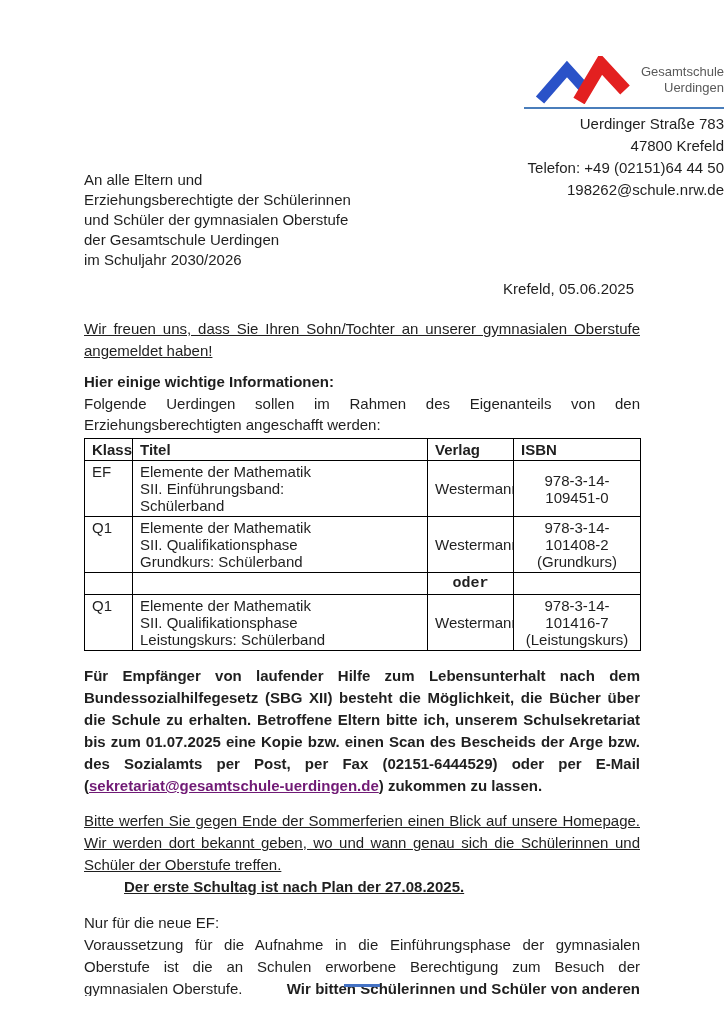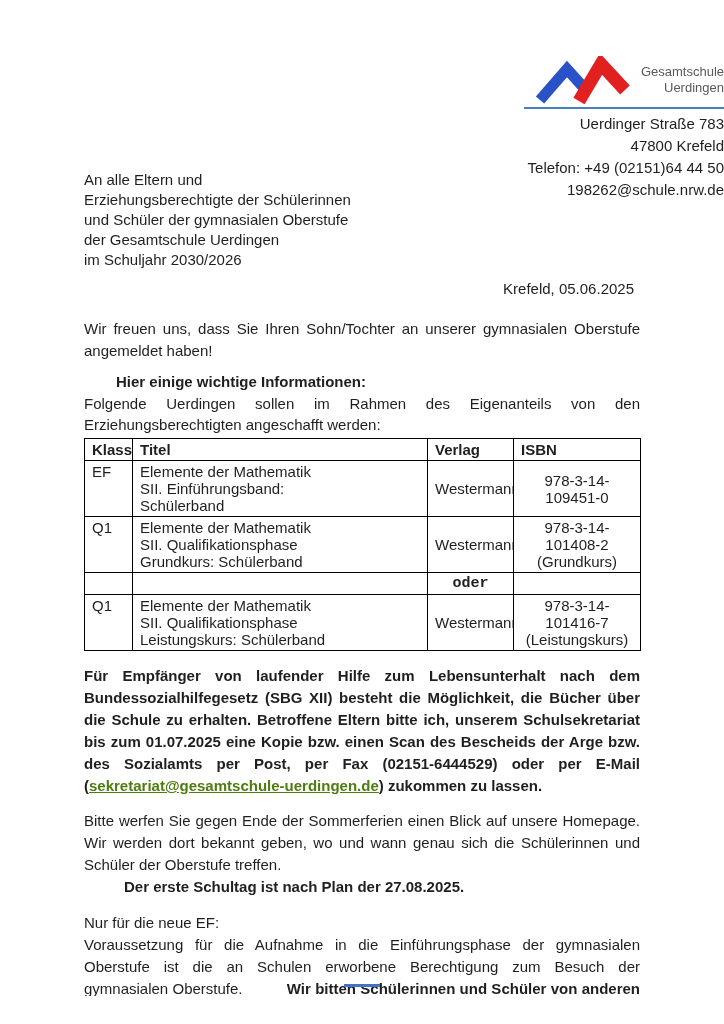--- a/index.html
+++ b/index.html
@@ -16,41 +16,41 @@
   
   .header-right{position:absolute;top:56px;right:0;width:200px;}
   .logo-row{display:flex;justify-content:flex-end;align-items:center;gap:6px;}
   .logo-svg{width:100px;height:48px;display:block;}
   .school-name{font-size:13px;line-height:16px;color:#595959;text-align:right;white-space:pre-line;}
   .logo-rule{height:2px;background:#4a7ebb;margin-top:3px;}
   .address{font-size:15px;line-height:22px;text-align:right;margin-top:4px;white-space:pre-line;}
 
   .recipient{margin:0;padding-top:170px;line-height:20px;white-space:pre-line;}
   .date-line{text-align:right;margin-top:8px;padding-right:6px;}
-  .intro{margin-top:18px;text-align:justify;}
-  .info-heading{margin-top:9px;font-weight:bold;margin-left:32px;}
+  .intro{margin-top:18px;text-align:justify;text-decoration:underline;}
+  .info-heading{margin-top:9px;font-weight:bold;}
   .info-text{text-align:justify;line-height:21px;}
 
   table.books{border-collapse:collapse;width:556px;margin-top:3px;table-layout:fixed;}
   table.books th,table.books td{
     border:1px solid #000;
     font-size:15px;line-height:17px;
     padding:2px 7px;
     overflow:hidden;
   }
   table.books th{font-weight:bold;text-align:left;}
   td.kl{vertical-align:top;}
   td.ti{vertical-align:middle;white-space:pre-line;}
   td.ve{vertical-align:middle;}
   td.is{vertical-align:middle;text-align:center;white-space:pre-line;}
   td.oder{font-weight:bold;text-align:center;font-family:Liberation Mono, monospace;}
 
   .funding{margin-top:14px;font-weight:bold;text-align:justify;}
-  .email-link{color:#4d7c0f;text-decoration:underline;cursor:pointer;}
-  .homepage{margin-top:13px;}
+  .email-link{color:#701a75;text-decoration:underline;cursor:pointer;}
+  .homepage{margin-top:13px;text-decoration:underline;}
   .homepage .txt{text-align:justify;}
   .bold-line{font-weight:bold;margin-left:40px;}
   .new-ef{margin-top:14px;}
   .new-ef .heading{font-weight:normal;}
   .new-ef .para{text-align:justify;}
   .footer-mark{
     position:absolute;left:50%;transform:translateX(-50%);
     bottom:9px;width:36px;height:3px;background:#4472c4;
   }
 </style>

